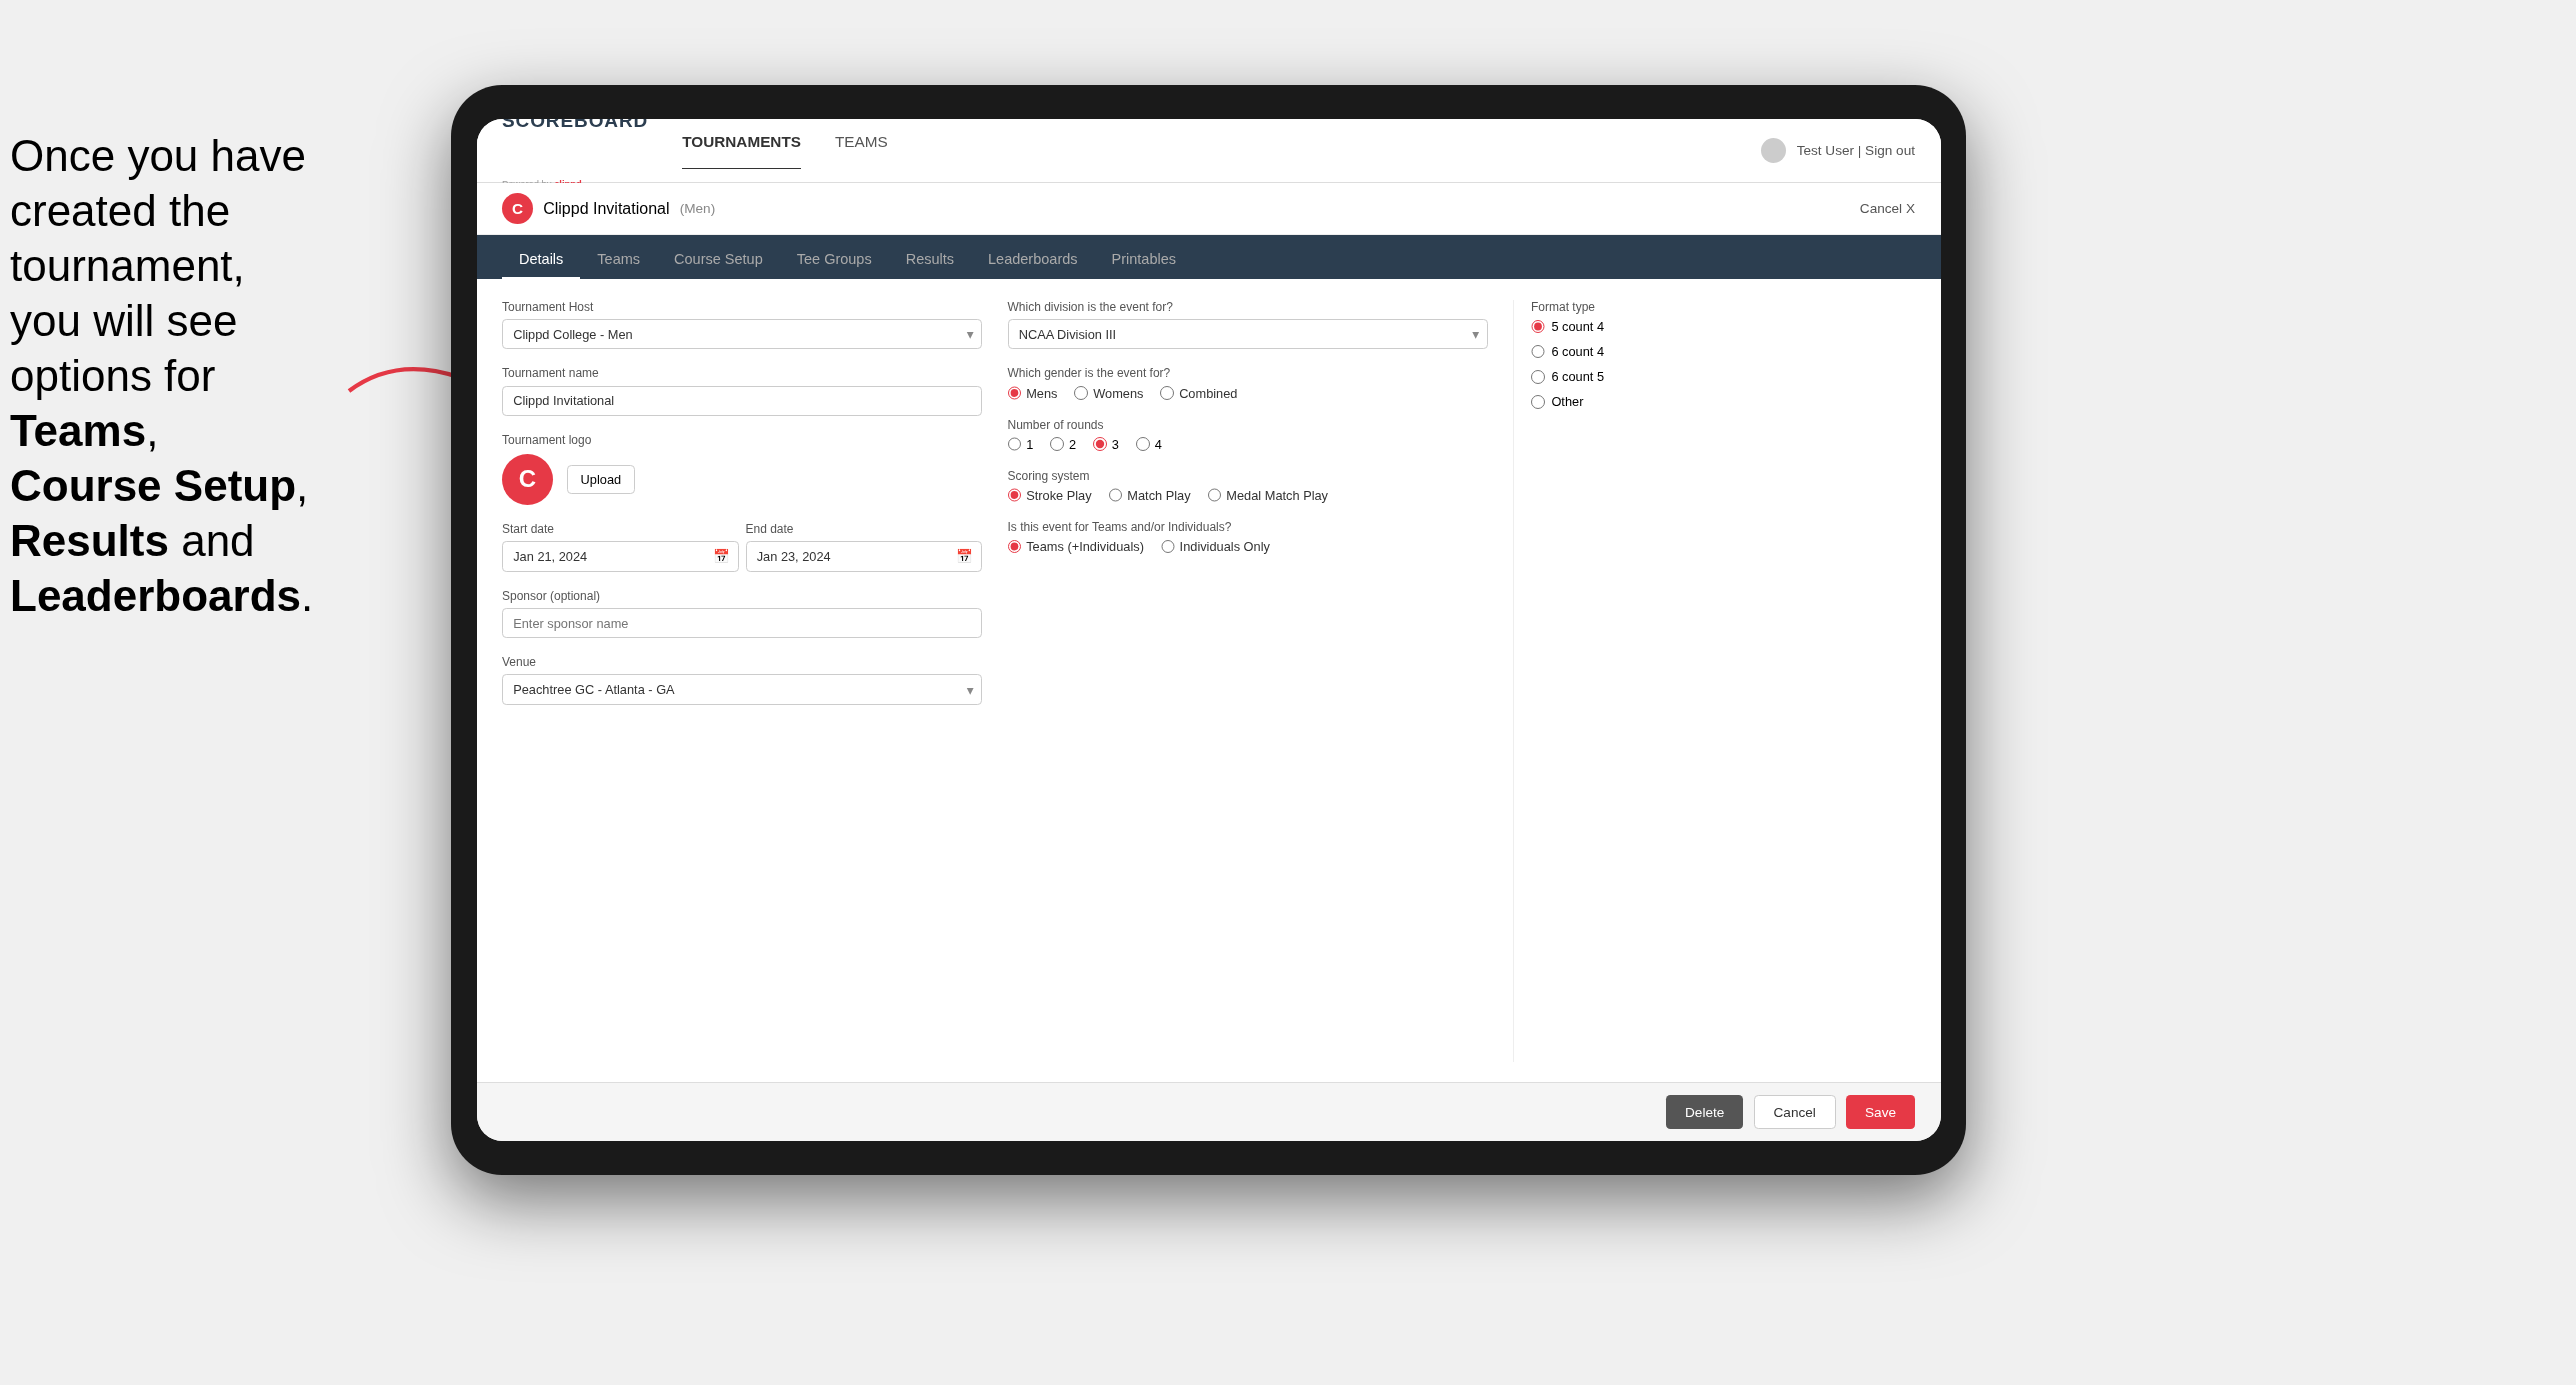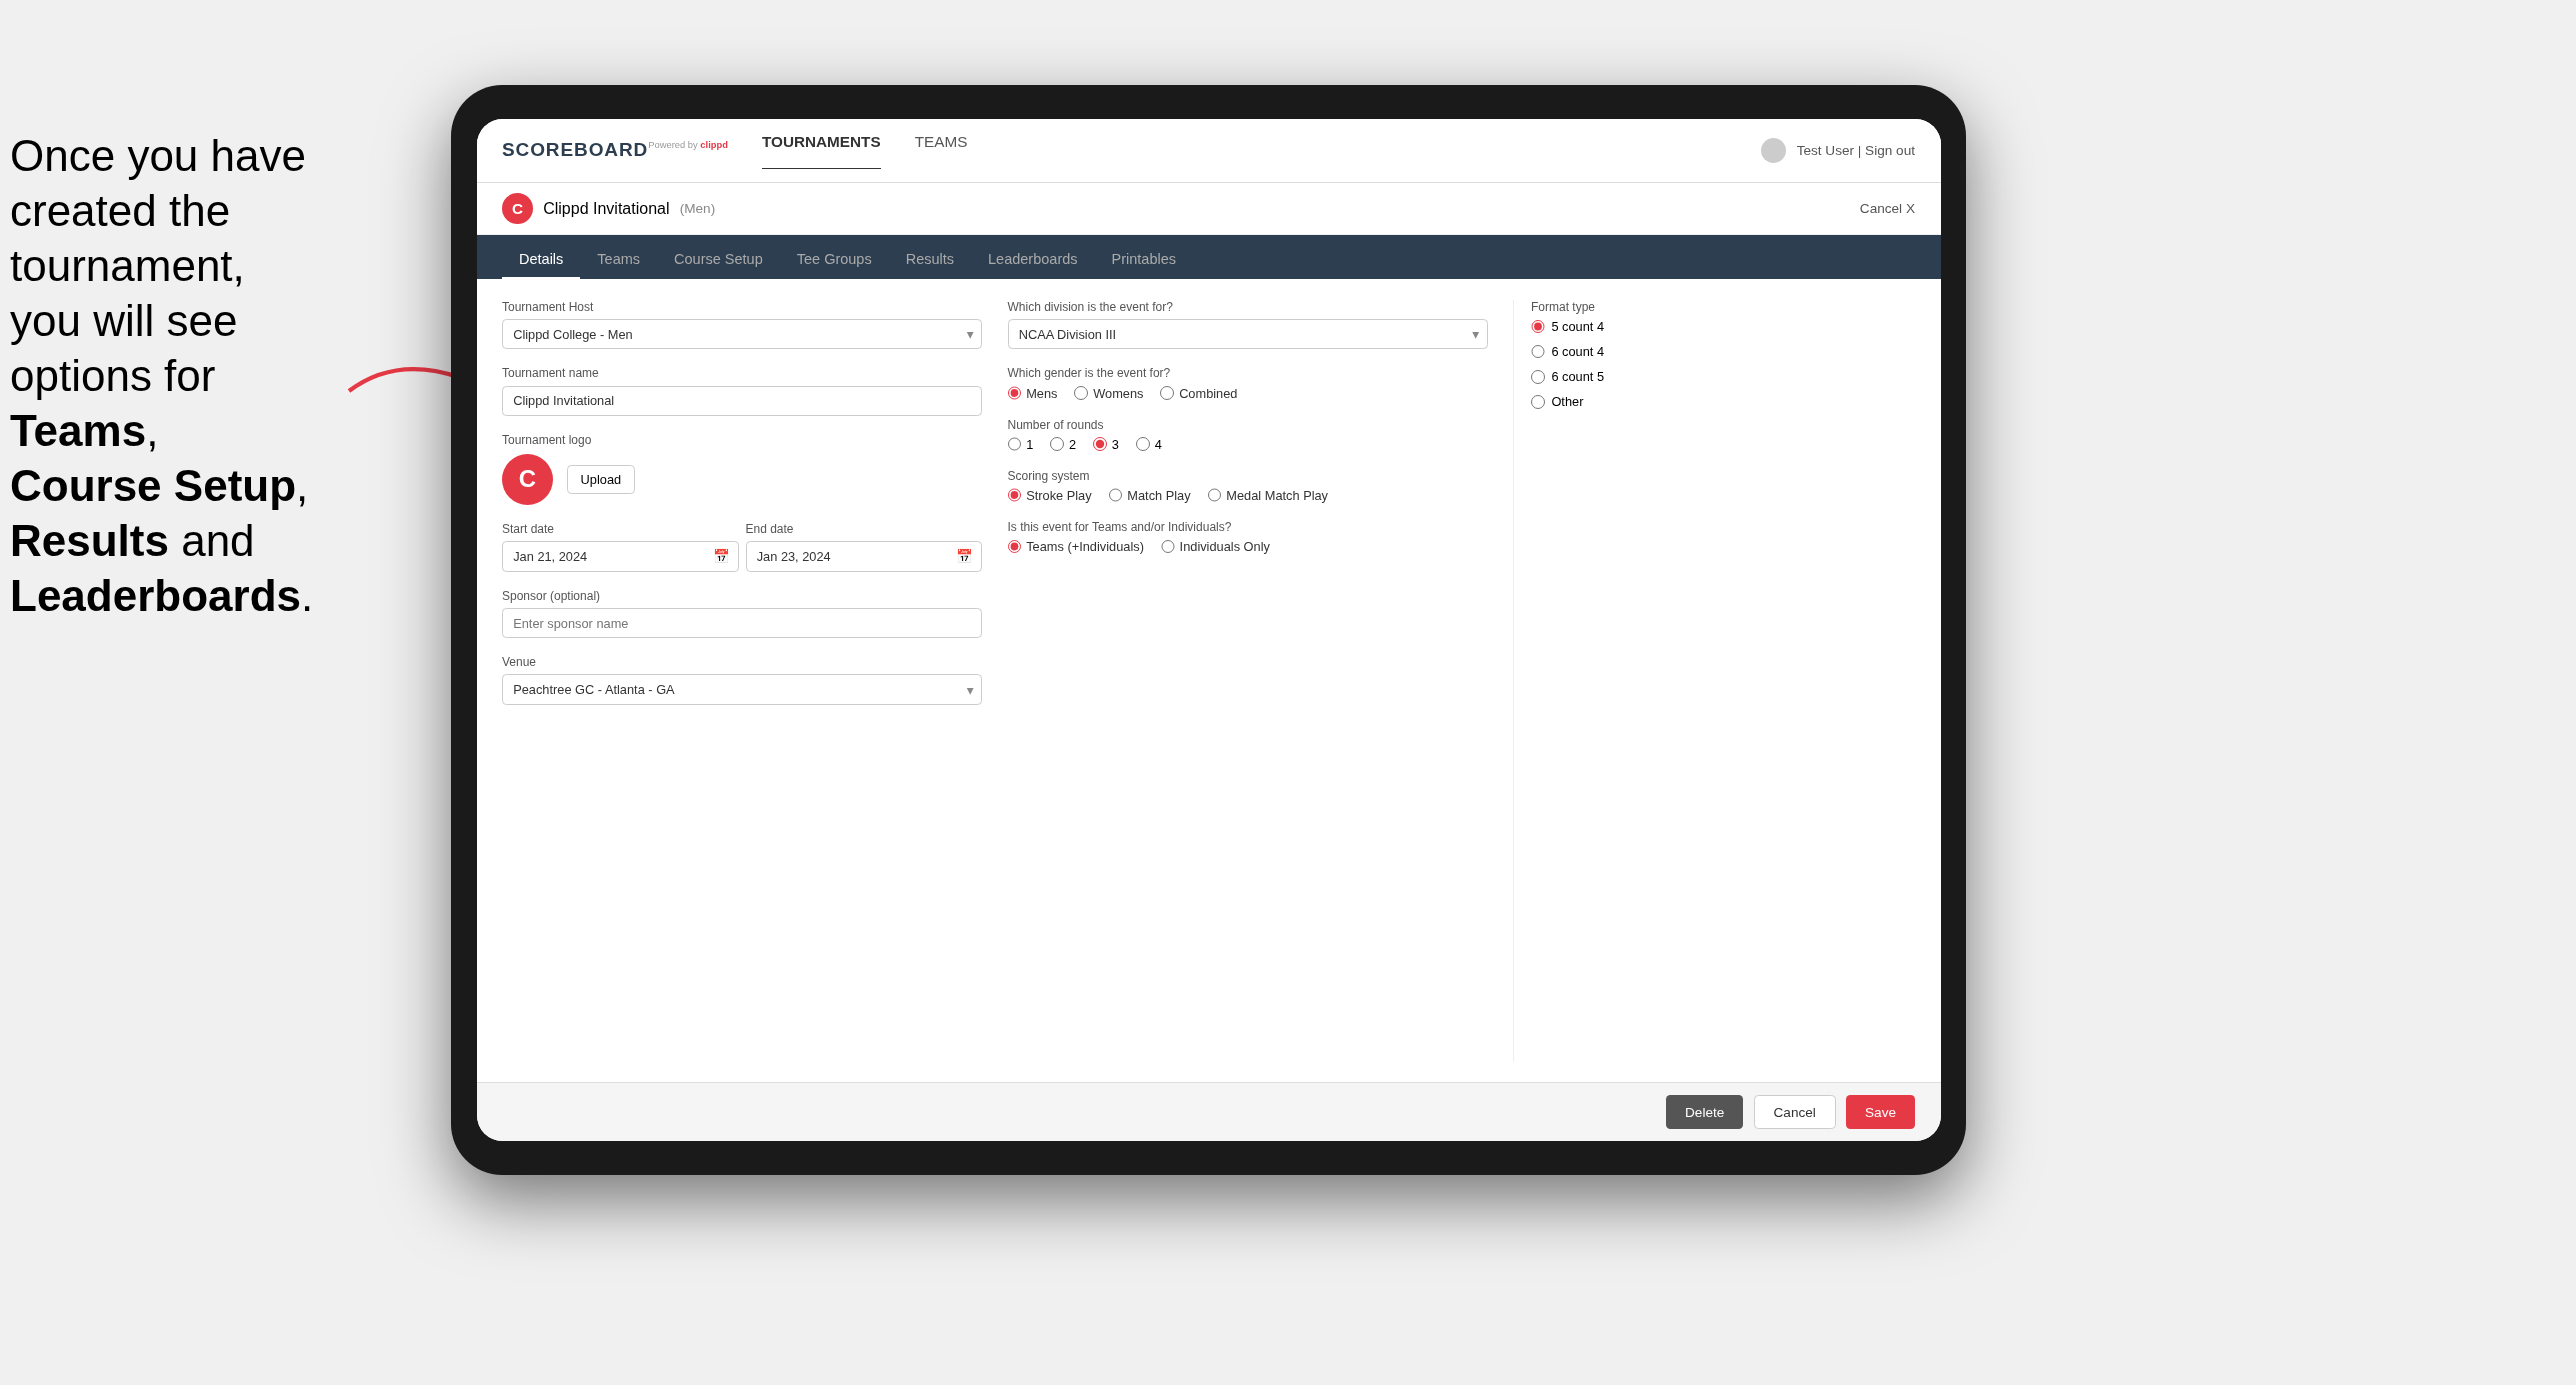--- a/index.html
+++ b/index.html
@@ -77,22 +77,23 @@
       align-items: center;
       justify-content: space-between;
     }
     .nav-left {
       display: flex;
       align-items: center;
       gap: 34px;
     }
     .logo-area {
       display: flex;
-      flex-direction: row;
+      flex-direction: column;
       line-height: 1.1;
+      gap: 47px;
     }
     .logo-text {
       font-size: 19px;
       font-weight: 800;
       color: #2c3e50;
       letter-spacing: 0.9px;
       text-transform: uppercase;
     }
     .logo-sub {
       font-size: 9.4px;

